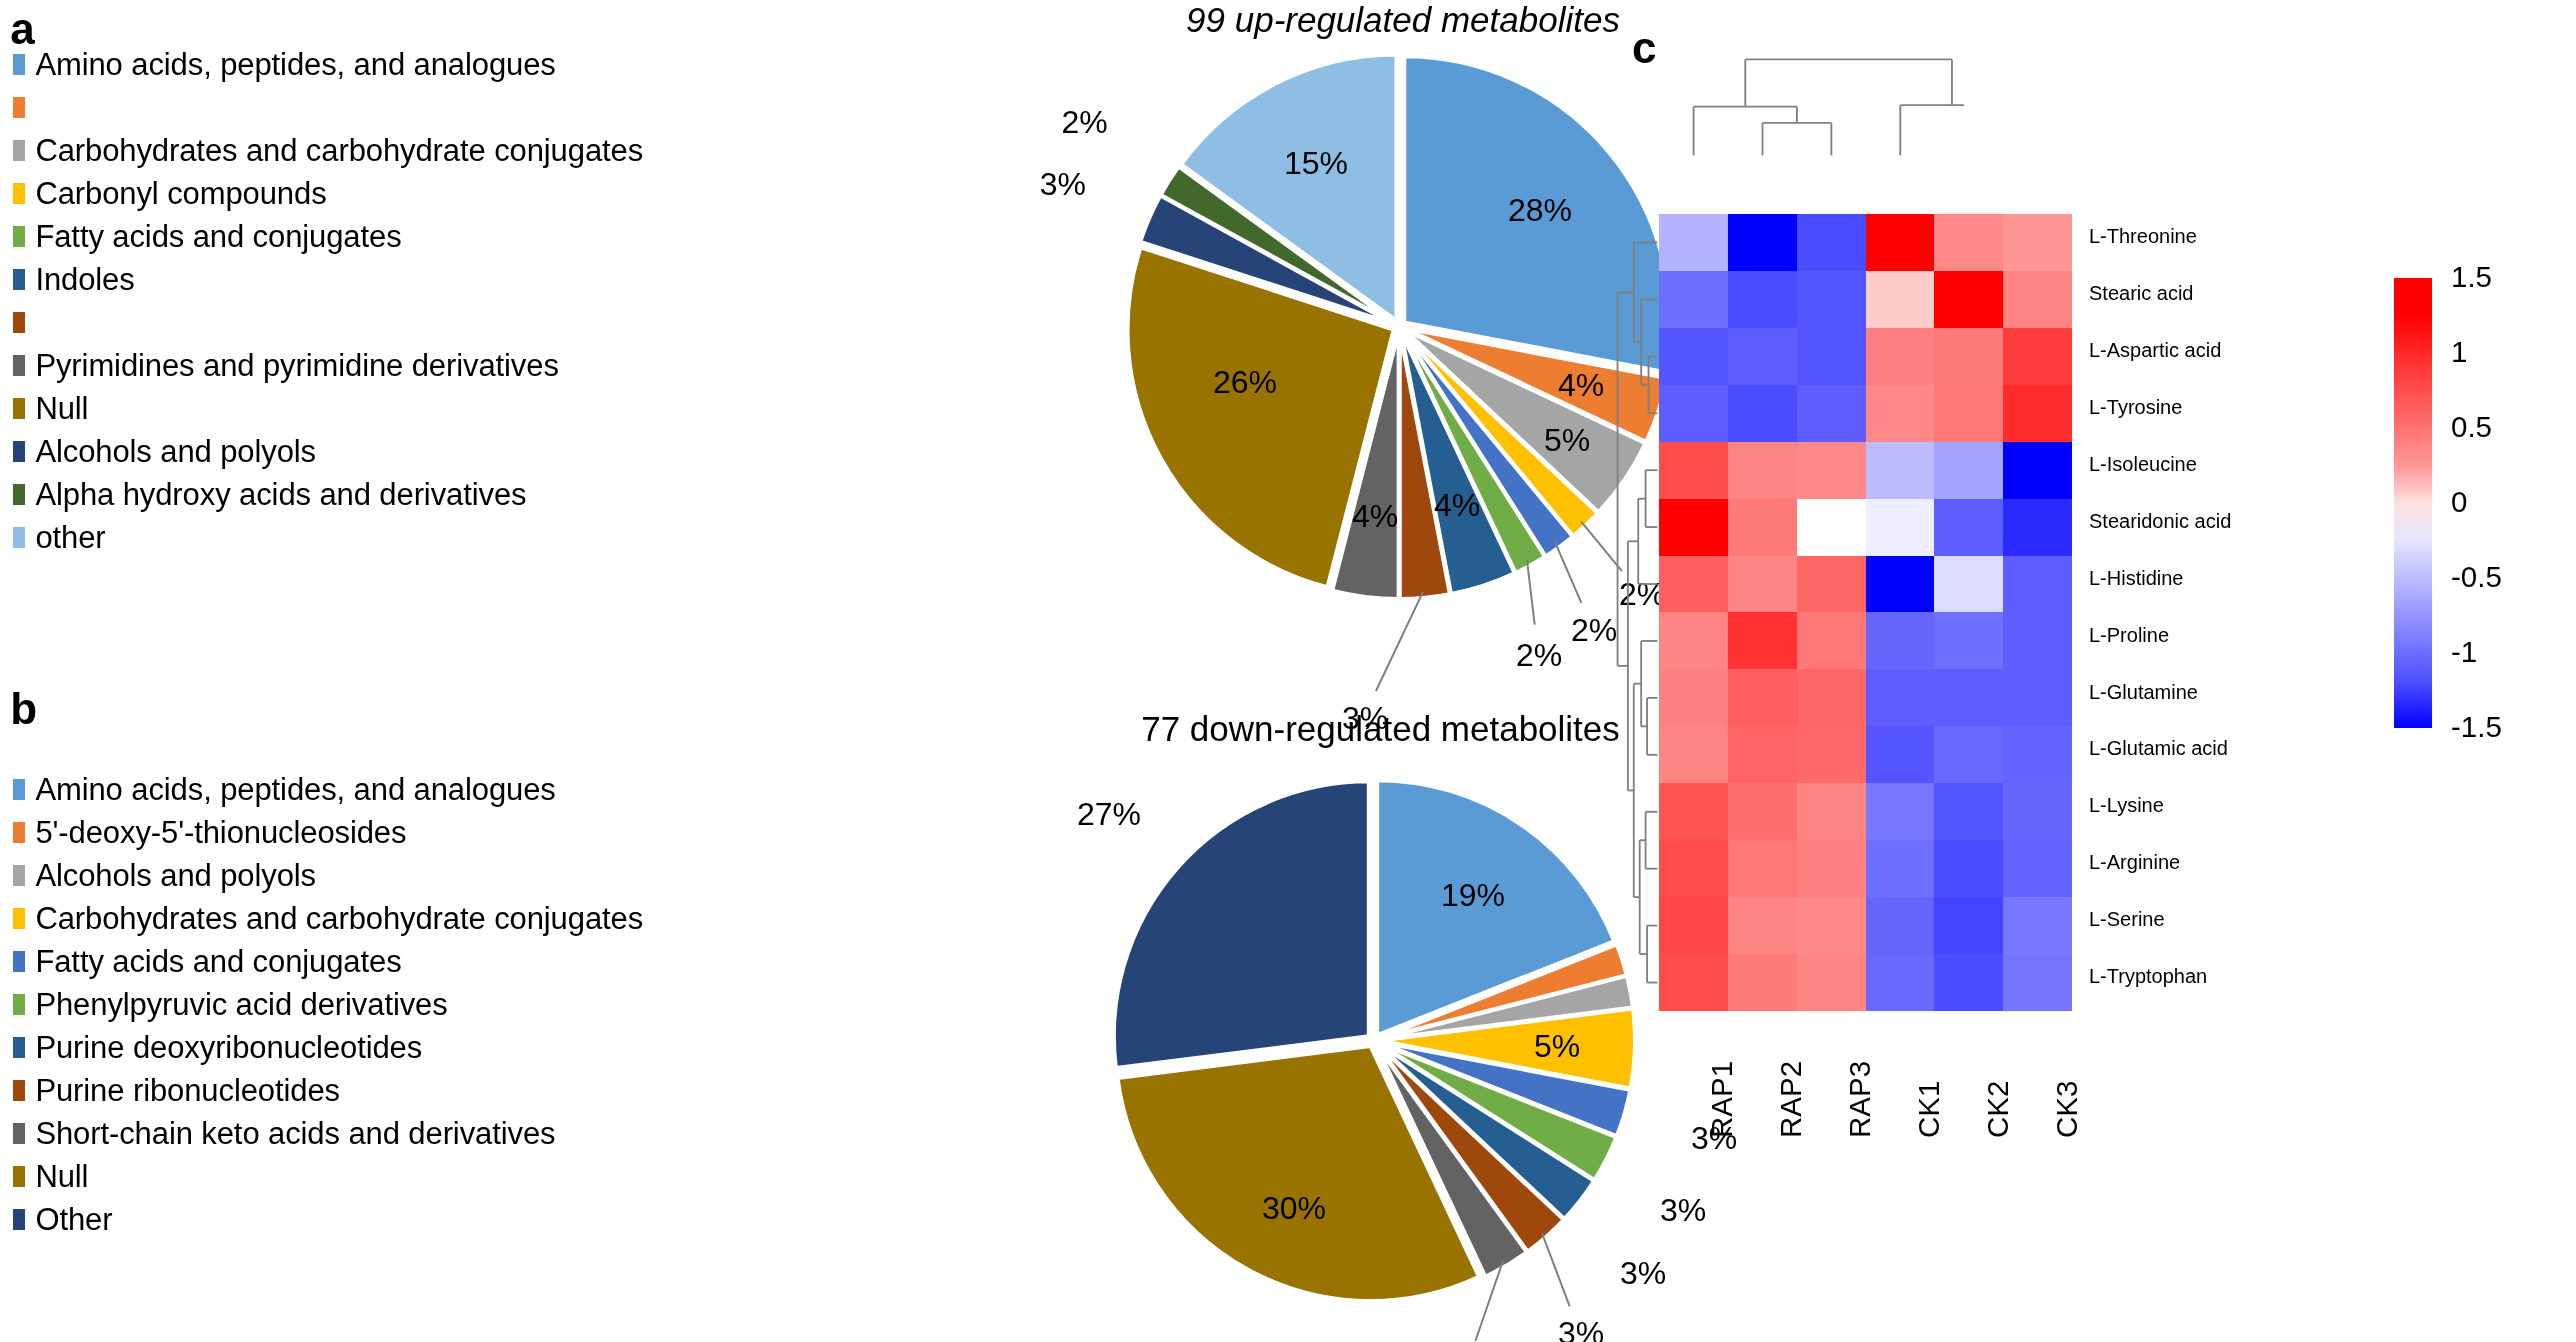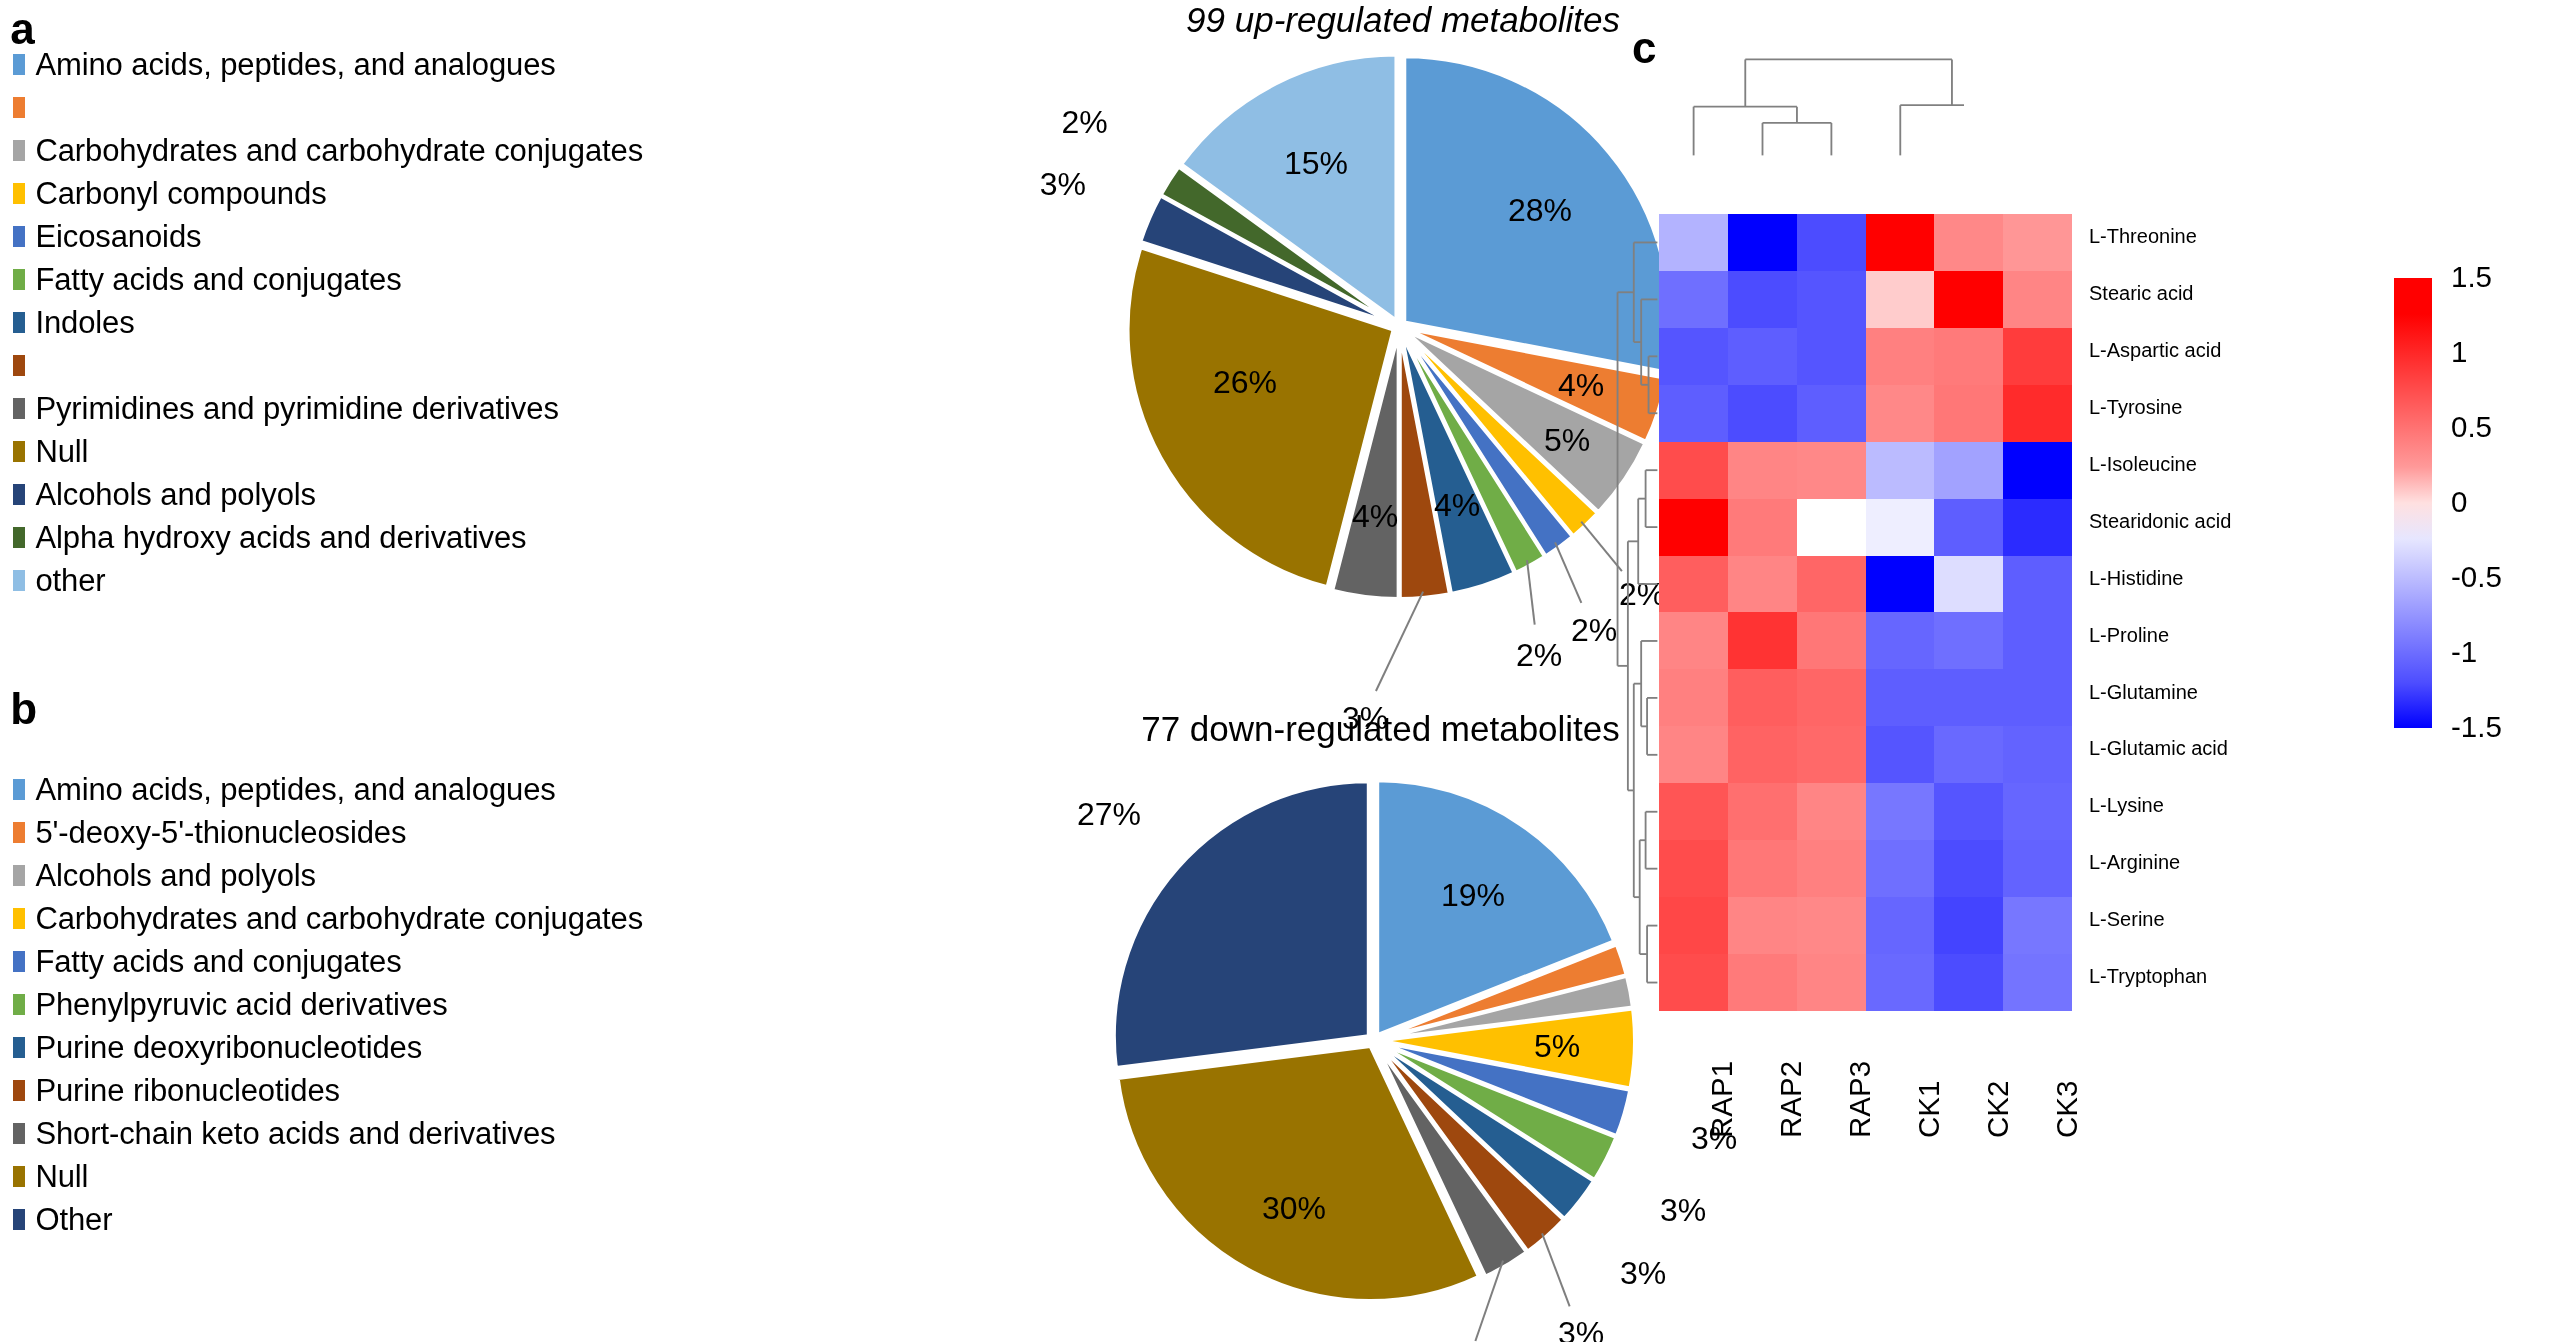--- a/index.html
+++ b/index.html
@@ -43,24 +43,20 @@
     <div class="legend-row">
       <span class="legend-swatch" style="background: rgb(237, 125, 49);"></span>
     </div>
     <div class="legend-row">
       <span class="legend-swatch" style="background: rgb(165, 165, 165);"></span>
       <span class="legend-label">Carbohydrates and carbohydrate conjugates</span>
     </div>
     <div class="legend-row">
       <span class="legend-swatch" style="background: rgb(255, 192, 0);"></span>
       <span class="legend-label">Carbonyl compounds</span>
-    </div>
-    <div class="legend-row">
-      <span class="legend-swatch" style="background: rgb(68, 114, 196);"></span>
-      <span class="legend-label">Eicosanoids</span>
     </div>
     <div class="legend-row">
       <span class="legend-swatch" style="background: rgb(112, 173, 71);"></span>
       <span class="legend-label">Fatty acids and conjugates</span>
     </div>
     <div class="legend-row">
       <span class="legend-swatch" style="background: rgb(37, 94, 145);"></span>
       <span class="legend-label">Indoles</span>
     </div>
     <div class="legend-row">

